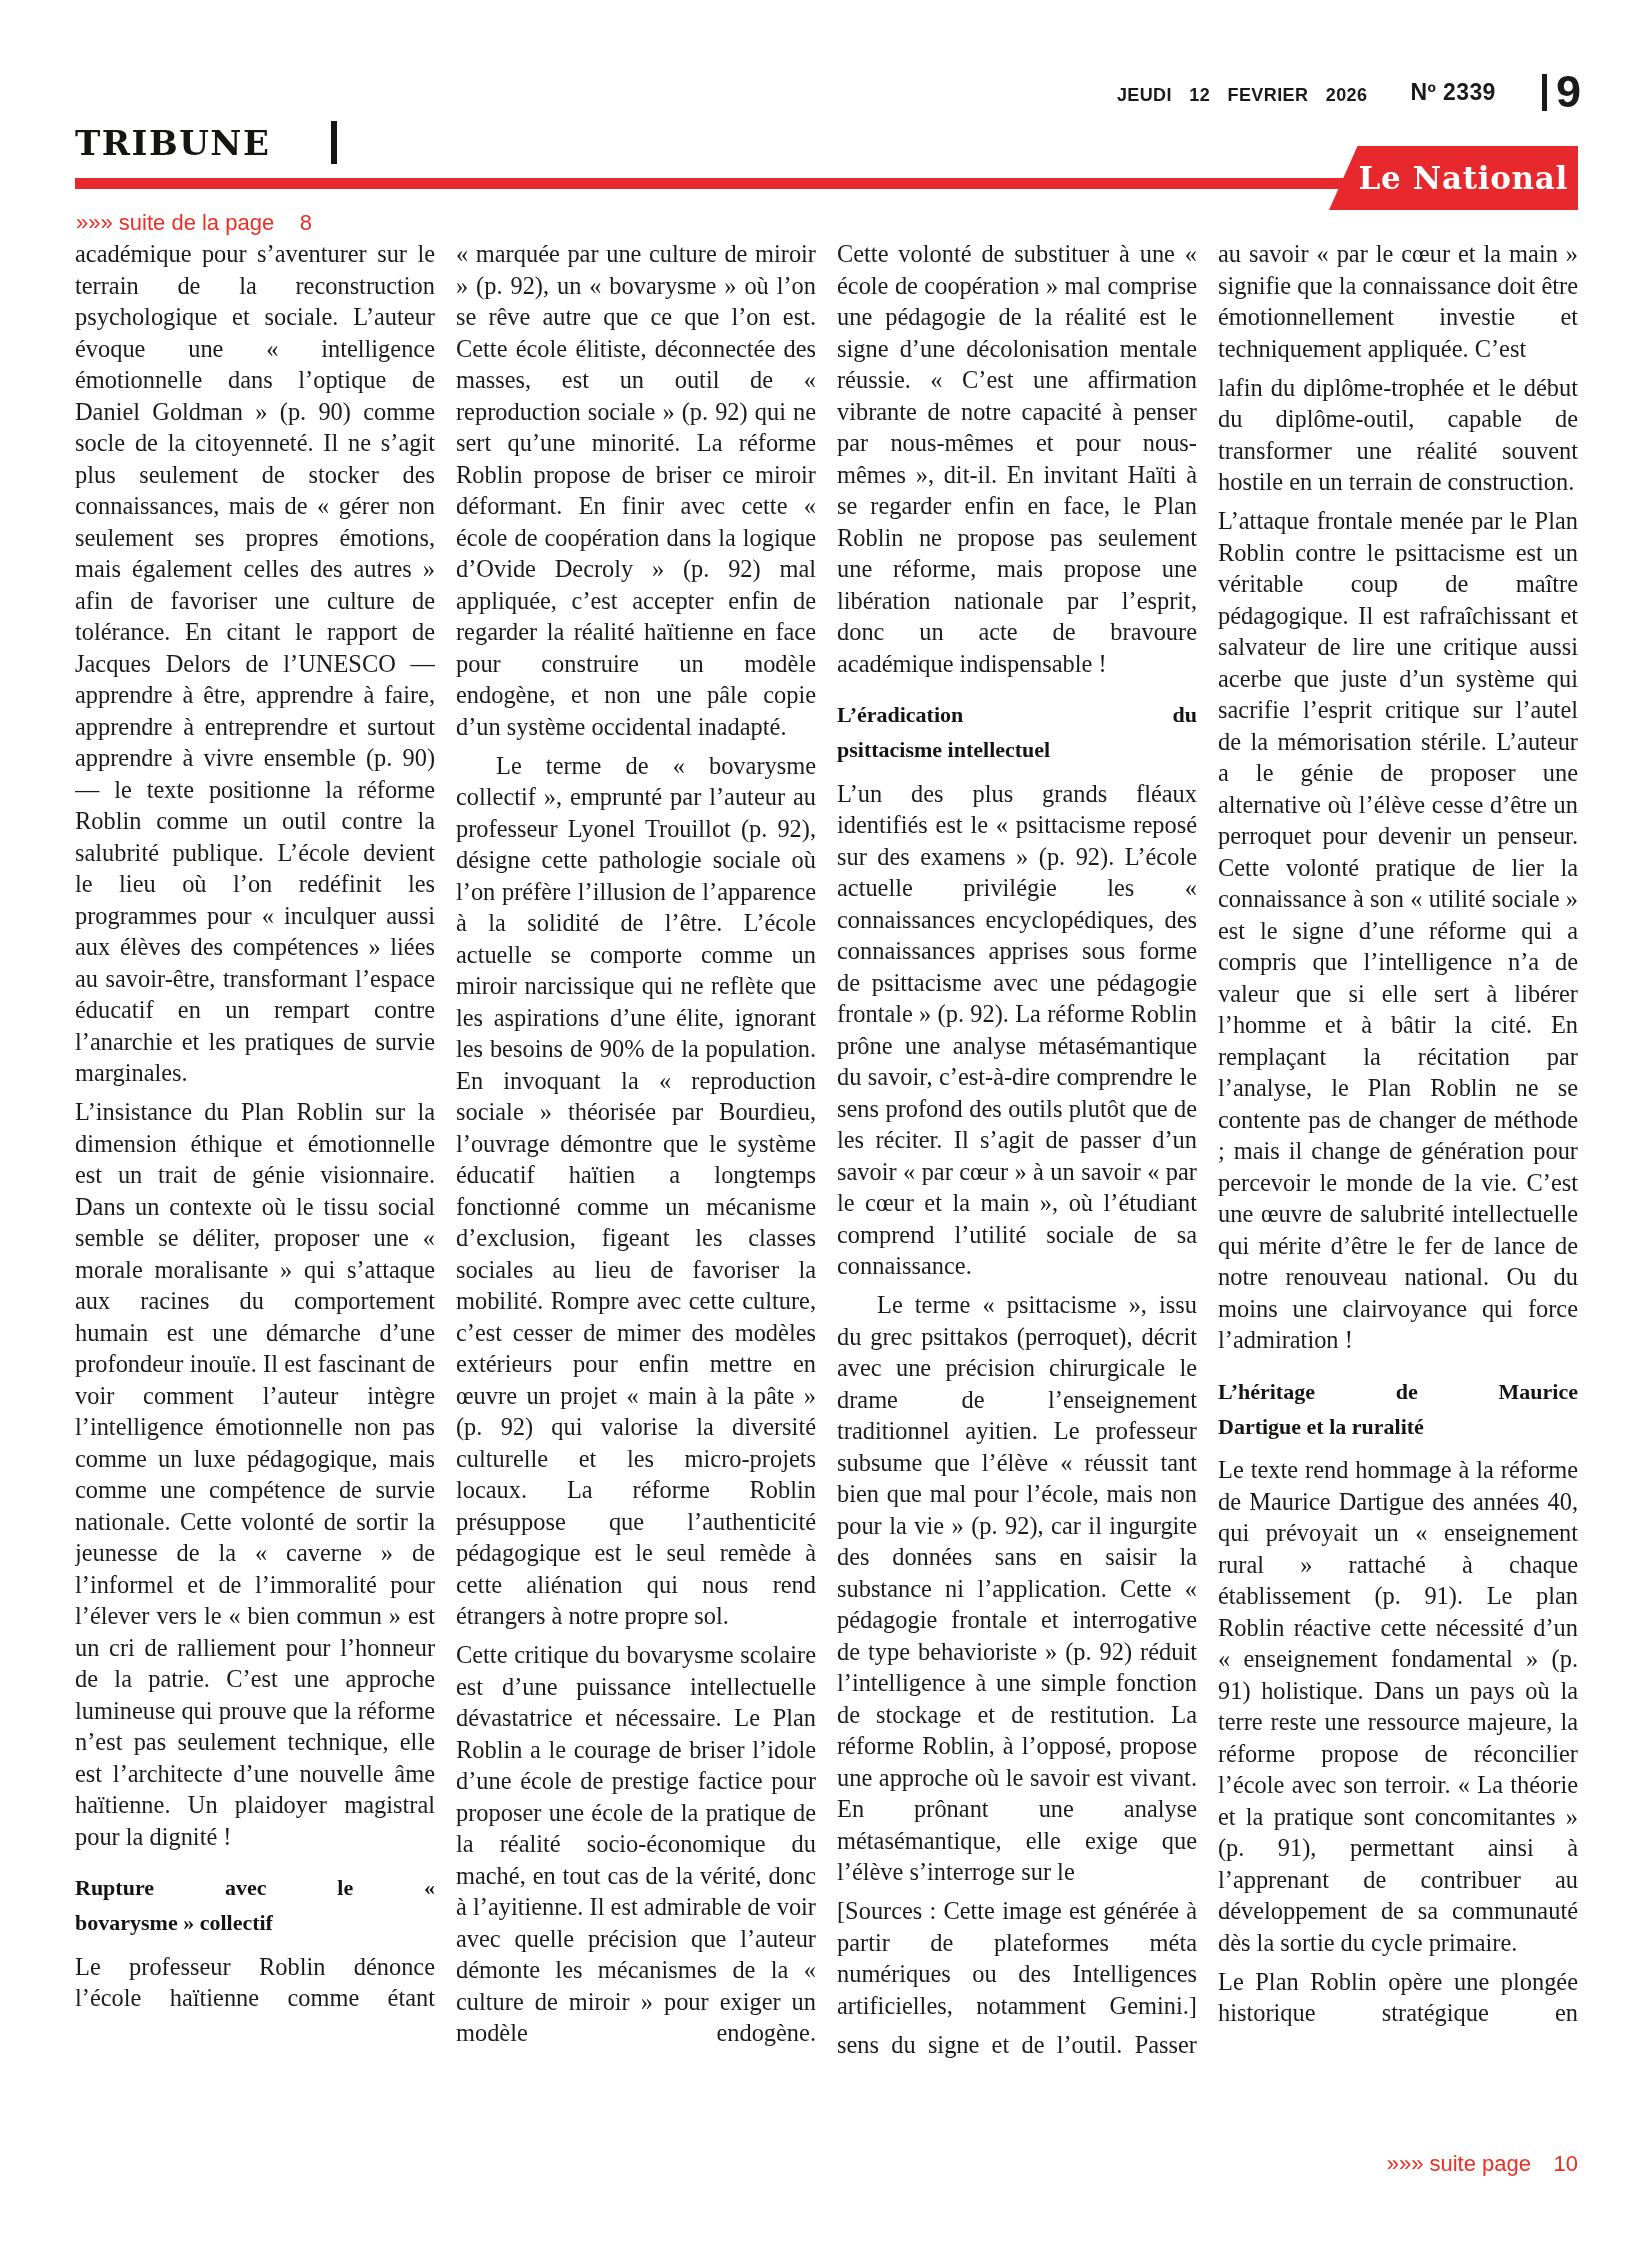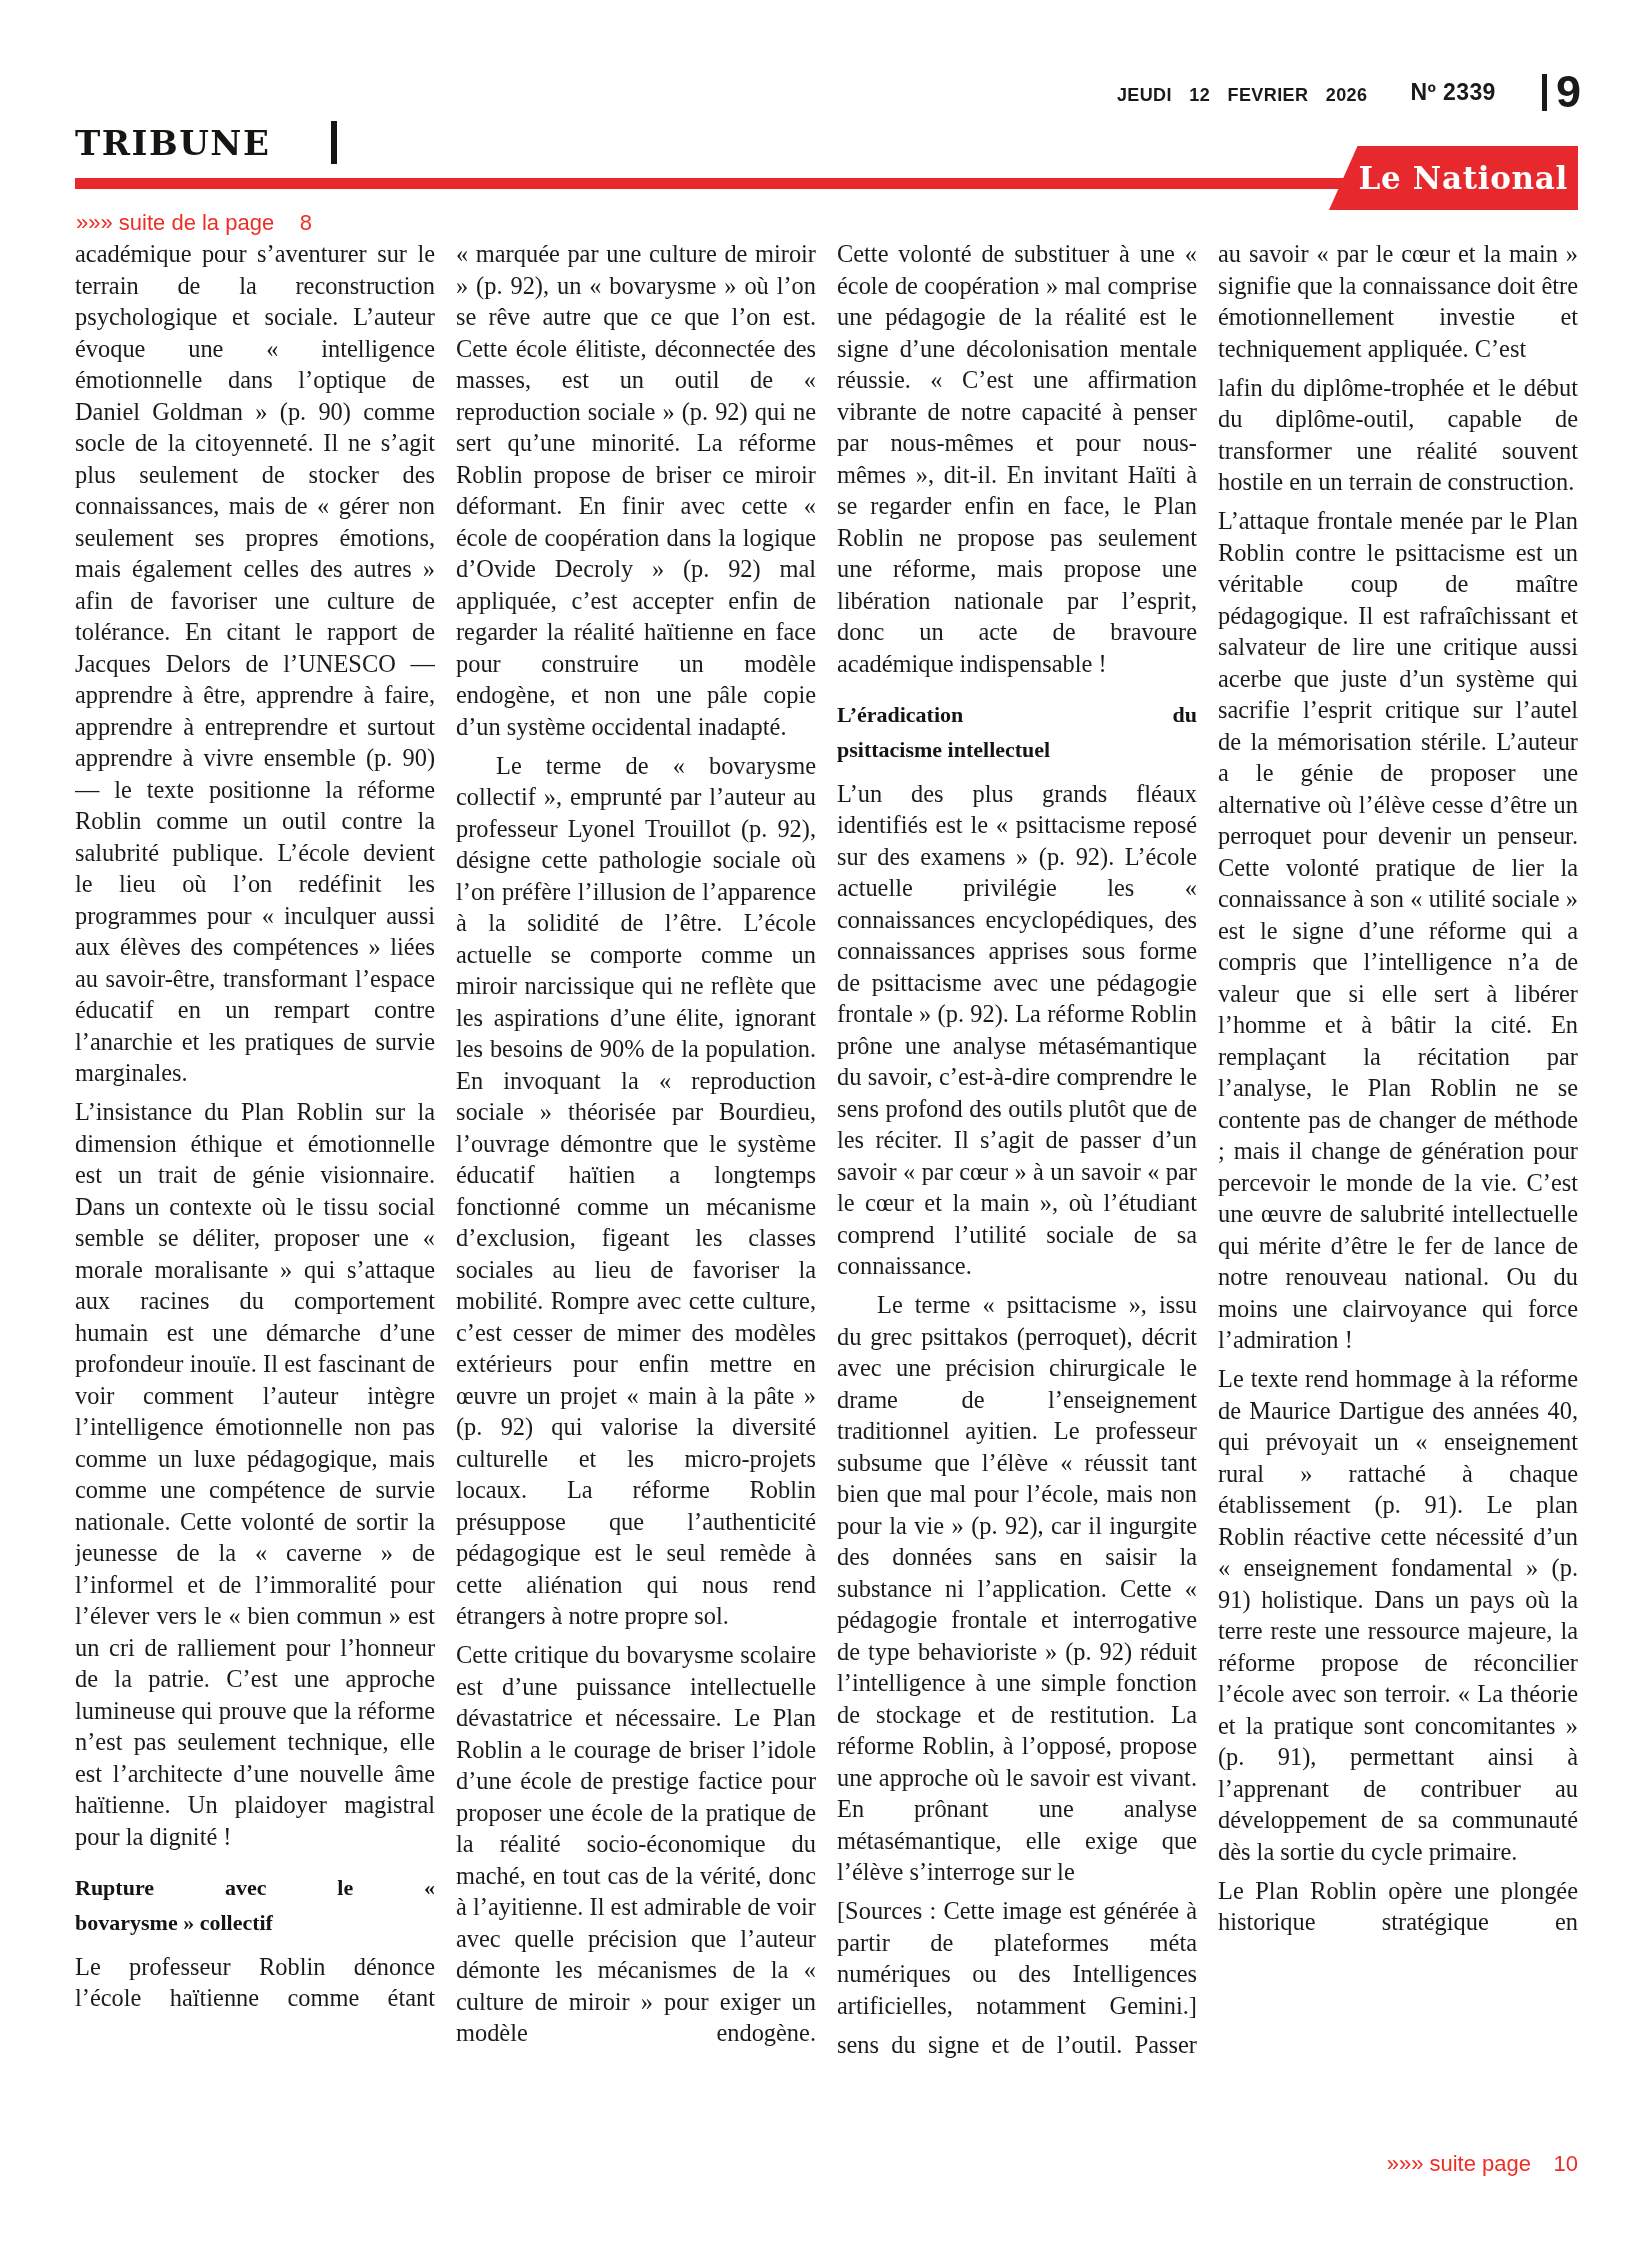--- a/index.html
+++ b/index.html
@@ -98,20 +98,24 @@
         </h2>
         <p>L’un des plus grands fléaux identifiés est le « psittacisme reposé sur des examens » (p. 92). L’école actuelle privilégie les « connaissances encyclopédiques, des connaissances apprises sous forme de psittacisme avec une pédagogie frontale » (p. 92). La réforme Roblin prône une analyse métasémantique du savoir, c’est-à-dire comprendre le sens profond des outils plutôt que de les réciter. Il s’agit de passer d’un savoir « par cœur » à un savoir « par le cœur et la main », où l’étudiant comprend l’utilité sociale de sa connaissance.</p>
         <p class="indent">Le terme « psittacisme », issu du grec psittakos (perroquet), décrit avec une précision chirurgicale le drame de l’enseignement traditionnel ayitien. Le professeur subsume que l’élève « réussit tant bien que mal pour l’école, mais non pour la vie » (p. 92), car il ingurgite des données sans en saisir la substance ni l’application. Cette « pédagogie frontale et interrogative de type behavioriste » (p. 92) réduit l’intelligence à une simple fonction de stockage et de restitution. La réforme Roblin, à l’opposé, propose une approche où le savoir est vivant. En prônant une analyse métasémantique, elle exige que l’élève s’interroge sur le</p>
         <p class="spread">[Sources : Cette image est générée à partir de plateformes méta numériques ou des Intelligences artificielles, notamment Gemini.]</p>
         <p class="spread">sens du signe et de l’outil. Passer</p>
       </div>
       <div class="col">
         <p>au savoir « par le cœur et la main » signifie que la connaissance doit être émotionnellement investie et techniquement appliquée. C’est</p>
         <p>lafin du diplôme-trophée et le début du diplôme-outil, capable de transformer une réalité souvent hostile en un terrain de construction.</p>
         <p>L’attaque frontale menée par le Plan Roblin contre le psittacisme est un véritable coup de maître pédagogique. Il est rafraîchissant et salvateur de lire une critique aussi acerbe que juste d’un système qui sacrifie l’esprit critique sur l’autel de la mémorisation stérile. L’auteur a le génie de proposer une alternative où l’élève cesse d’être un perroquet pour devenir un penseur. Cette volonté pratique de lier la connaissance à son « utilité sociale » est le signe d’une réforme qui a compris que l’intelligence n’a de valeur que si elle sert à libérer l’homme et à bâtir la cité. En remplaçant la récitation par l’analyse, le Plan Roblin ne se contente pas de changer de méthode ; mais il change de génération pour percevoir le monde de la vie. C’est une œuvre de salubrité intellectuelle qui mérite d’être le fer de lance de notre renouveau national. Ou du moins une clairvoyance qui force l’admiration !</p>
+        <h2>
+          <div class="h2line fill">L’héritage de Maurice</div>
+          <div class="h2line">Dartigue et la ruralité</div>
+        </h2>
         <p>Le texte rend hommage à la réforme de Maurice Dartigue des années 40, qui prévoyait un « enseignement rural » rattaché à chaque établissement (p. 91). Le plan Roblin réactive cette nécessité d’un « enseignement fondamental » (p. 91) holistique. Dans un pays où la terre reste une ressource majeure, la réforme propose de réconcilier l’école avec son terroir. « La théorie et la pratique sont concomitantes » (p. 91), permettant ainsi à l’apprenant de contribuer au développement de sa communauté dès la sortie du cycle primaire.</p>
         <p class="spread">Le Plan Roblin opère une plongée historique stratégique en</p>
       </div>
     </main>
 
   <div class="footer-continue">
     <span>»»» suite page</span>
     <span>10</span>
   </div>
 

